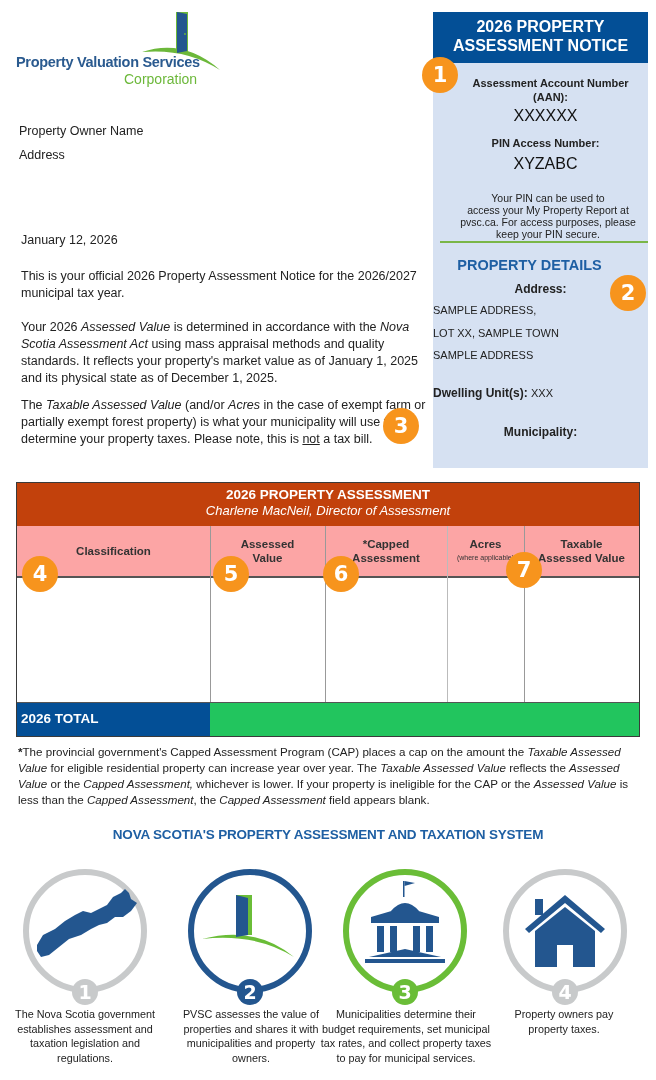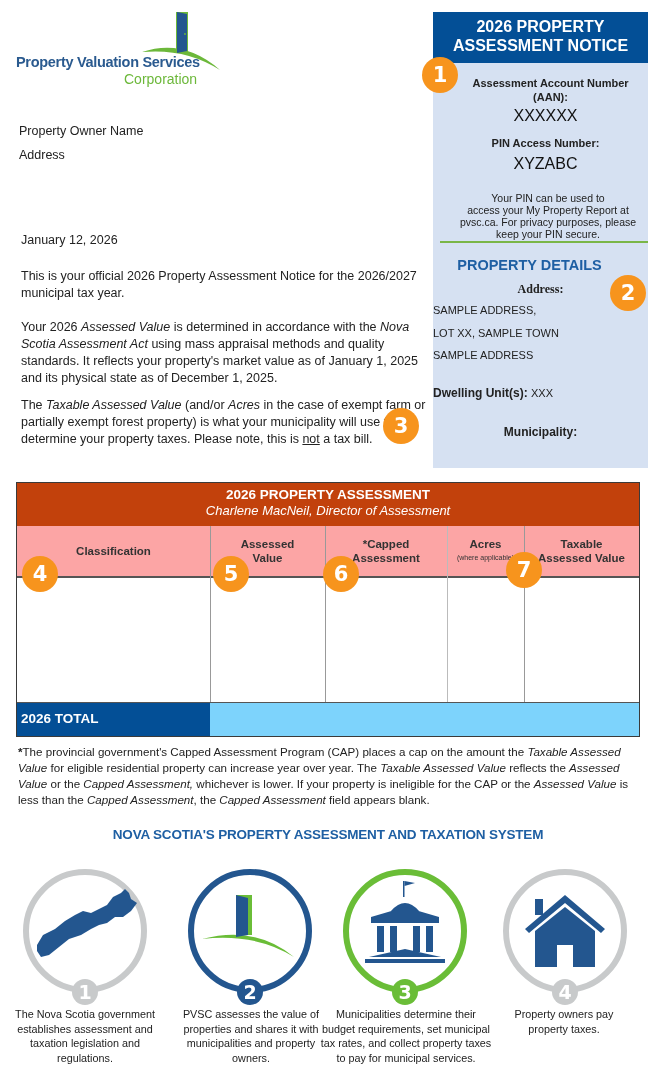--- a/index.html
+++ b/index.html
@@ -38,21 +38,21 @@
 
   
   .tbl { left: 16px; top: 482px; width: 624px; height: 255px; border: 1.5px solid #3a3a3a; background: #fff; }
   .tbl-head { position: absolute; left: 0; top: 0; width: 100%; height: 43px; background: #c2410c; color: #fff; text-align: center; }
   .tbl-title { font-weight: bold; font-size: 13.5px; padding-top: 4px; line-height: 16px; }
   .tbl-sub { font-style: italic; font-size: 13px; line-height: 16px; }
   .tbl-colhead { position: absolute; left: 0; top: 43px; width: 100%; height: 52px; background: #fca5a5; border-bottom: 2px solid #555; }
   .col { position: absolute; top: 0; height: 100%; display: flex; align-items: center; justify-content: center; text-align: center; font-weight: bold; font-size: 11.5px; color: #333; line-height: 14px; }
   .col .sm { display: block; font-size: 7px; font-weight: normal; }
   .vline { position: absolute; top: 43px; width: 1px; background: #999; height: 208px; }
-  .tbl-total { position: absolute; left: 0; top: 219px; width: 100%; height: 34px; background: #7dd3fc; border-top: 1.5px solid #555; }
+  .tbl-total { position: absolute; left: 0; top: 219px; width: 100%; height: 34px; background: #22c55e; border-top: 1.5px solid #555; }
   .total-lbl { position: absolute; left: 0; top: 0; width: 193px; height: 100%; background: #034f96; color: #fff; font-weight: bold; font-size: 13.5px; line-height: 32px; padding-left: 4px; }
 
   .footnote { left: 18px; top: 744px; width: 622px; font-size: 11.6px; line-height: 16px; color: #222; }
   .footnote i { font-style: italic; }
 
   .sys-title { left: 0; top: 827px; width: 656px; text-align: center; font-weight: bold; font-size: 13.5px; color: #1e5fa3; letter-spacing: -0.2px; }
 
   .circ { position: absolute; width: 128px; height: 128px; top: 867px; }
   .circ svg { width: 128px; height: 138px; overflow: visible; }
   .step-text { position: absolute; top: 1007px; width: 160px; text-align: center; font-size: 10.8px; line-height: 14.5px; color: #222; }
@@ -86,26 +86,26 @@
   <div class="panel-lbl" style="top:65px;left:10px;">
     <div>Assessment Account Number</div>
     <div style="margin-top:2px;">(AAN):</div>
   </div>
   <div class="panel-big" style="top:95px;left:5px;">XXXXXX</div>
   <div class="panel-lbl" style="top:125px;left:5px;">PIN Access Number:</div>
   <div class="panel-big" style="top:143px;left:5px;">XYZABC</div>
   <div class="panel-small" style="top:180px;">
     <div>Your PIN can be used to</div>
     <div>access your My Property Report at</div>
-    <div>pvsc.ca. For privacy purposes, please</div>
+    <div>pvsc.ca. For access purposes, please</div>
     <div>keep your PIN secure.</div>
   </div>
   <div class="panel-green"></div>
   <div class="panel-title2">PROPERTY DETAILS</div>
-  <div class="panel-lbl" style="top:270px;font-size:12px;font-family:Liberation Serif, serif;">Address:</div>
+  <div class="panel-lbl" style="top:270px;font-size:12px;">Address:</div>
   <div class="panel-addr" style="top:292px;">SAMPLE ADDRESS,</div>
   <div class="panel-addr" style="top:315px;">LOT XX, SAMPLE TOWN</div>
   <div class="panel-addr" style="top:337px;">SAMPLE ADDRESS</div>
   <div class="panel-addr" style="top:374px;font-size:12px;"><b>Dwelling Unit(s):</b> <span style="font-size:11px;">XXX</span></div>
   <div class="panel-lbl" style="top:413px;font-size:12px;">Municipality:</div>
 </div>
 
 <div class="badge" style="left:422px;top:57px;">1</div>
 <div class="badge" style="left:610px;top:275px;">2</div>
 <div class="badge" style="left:383px;top:408px;">3</div>

